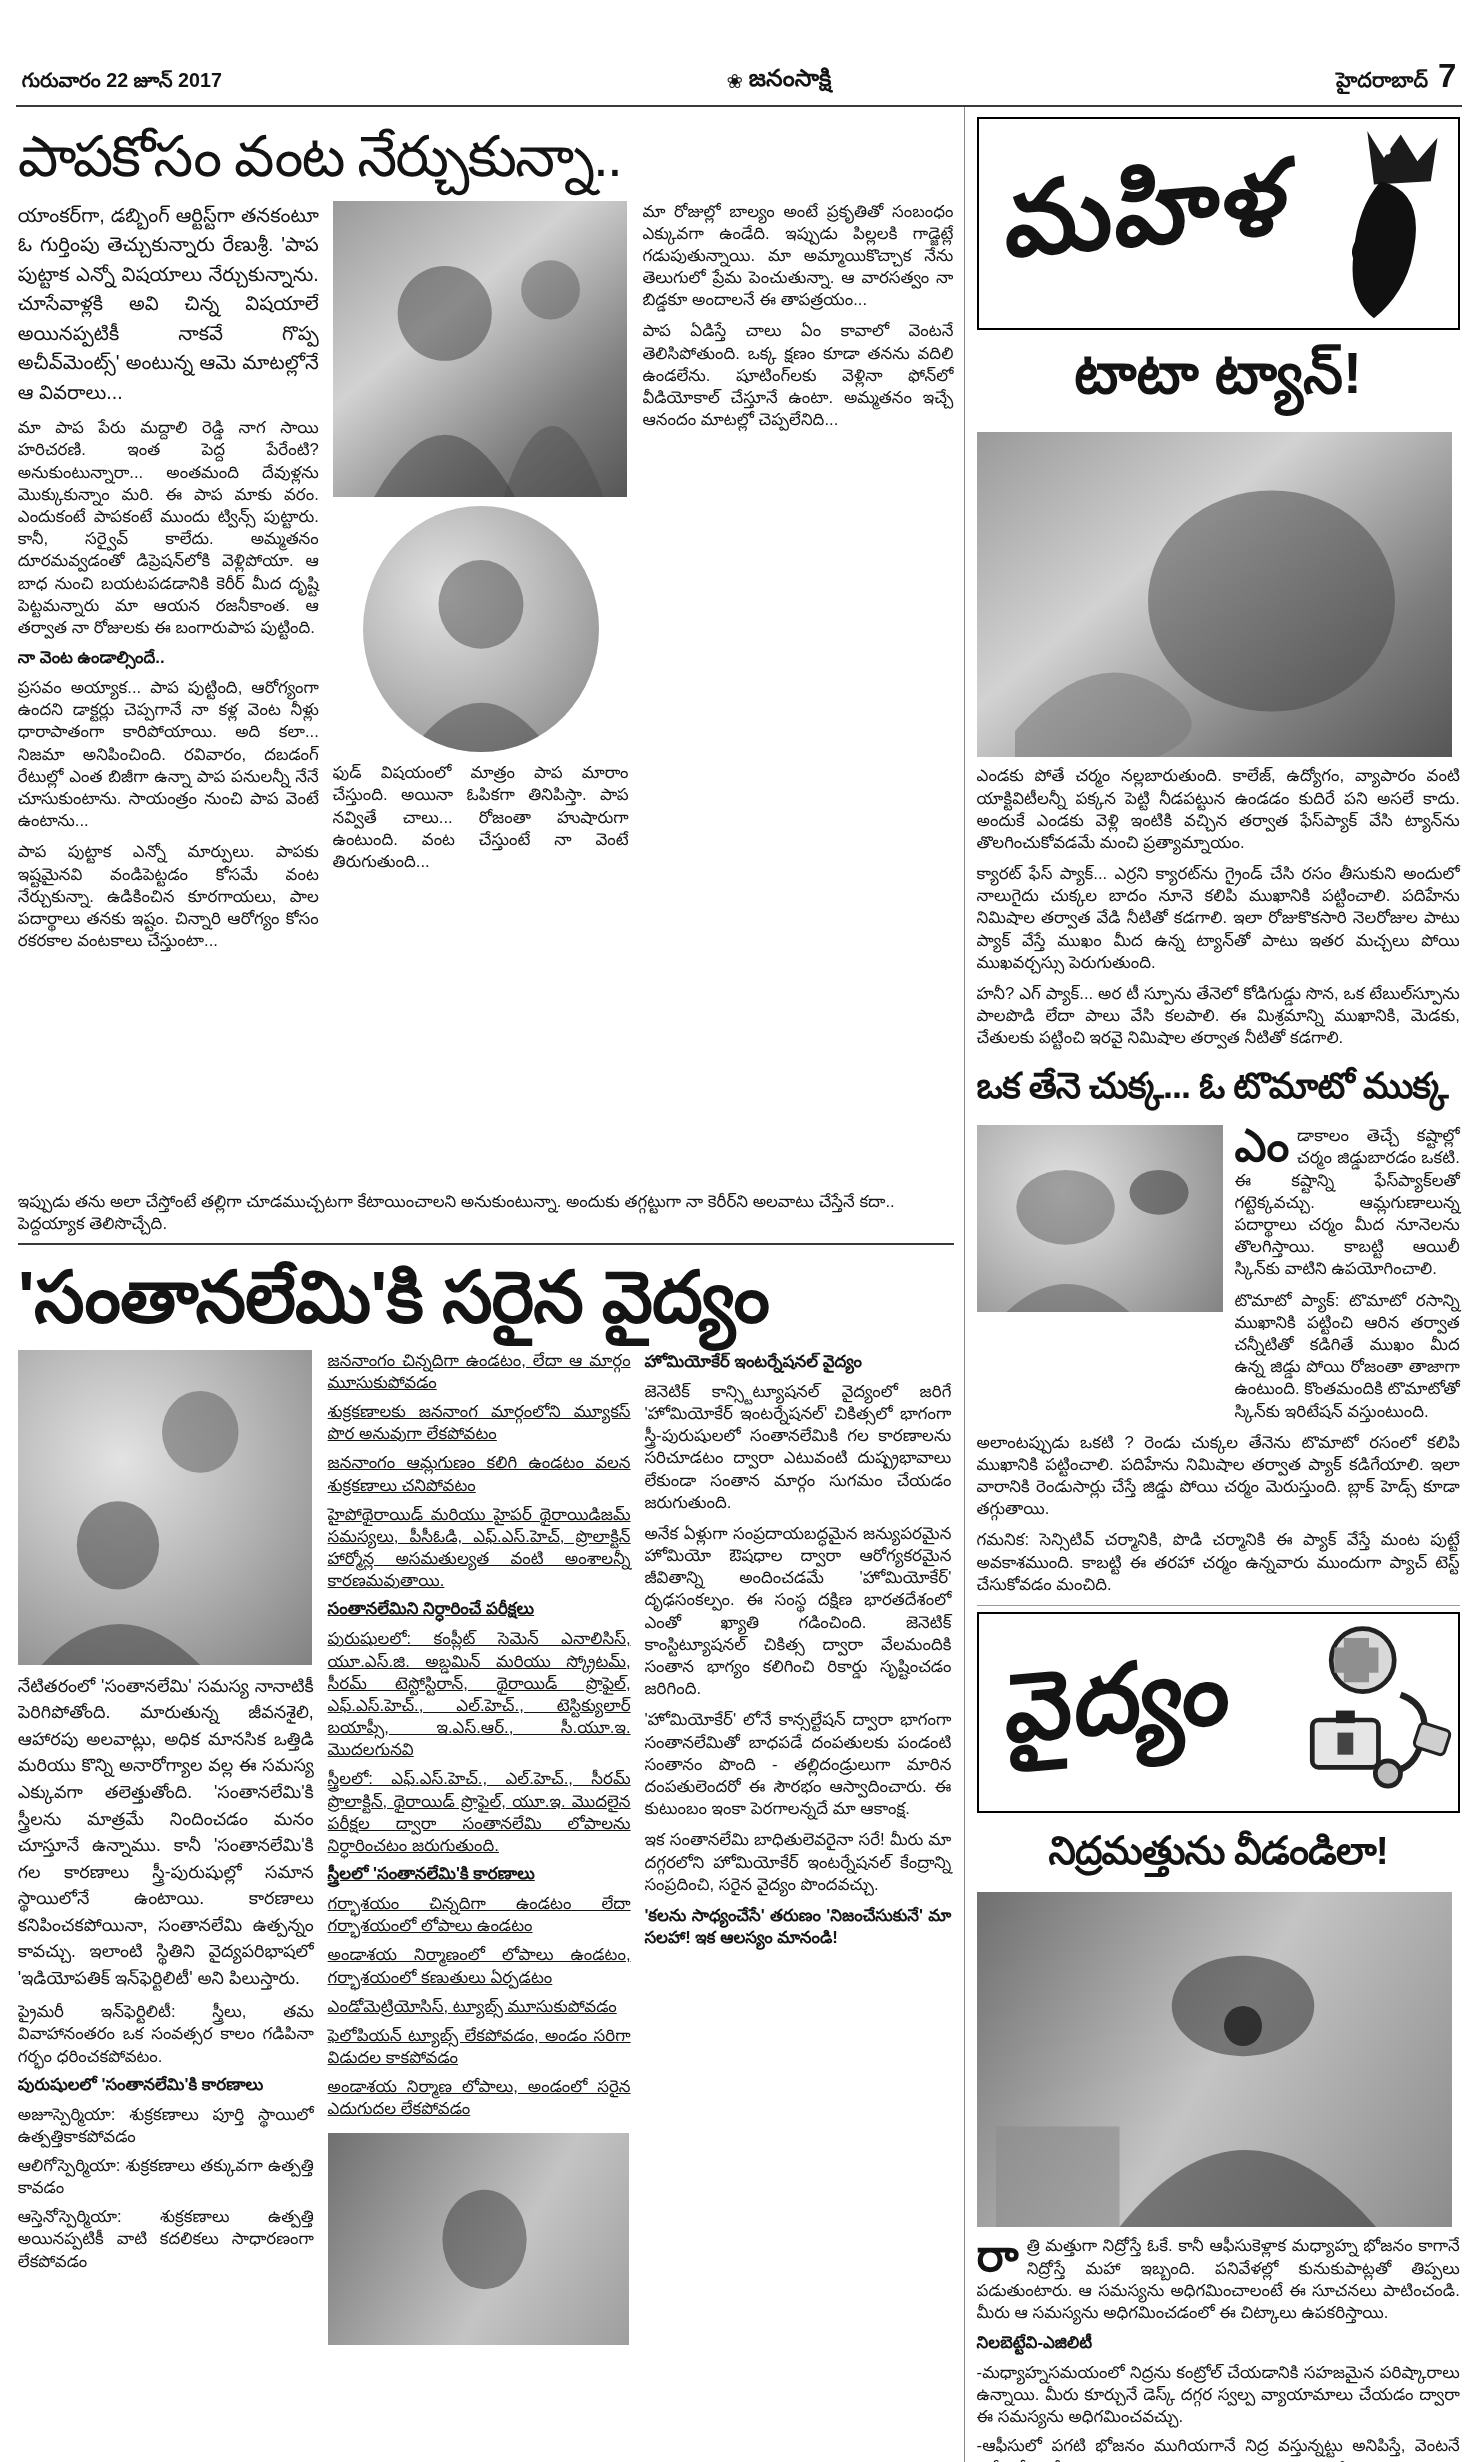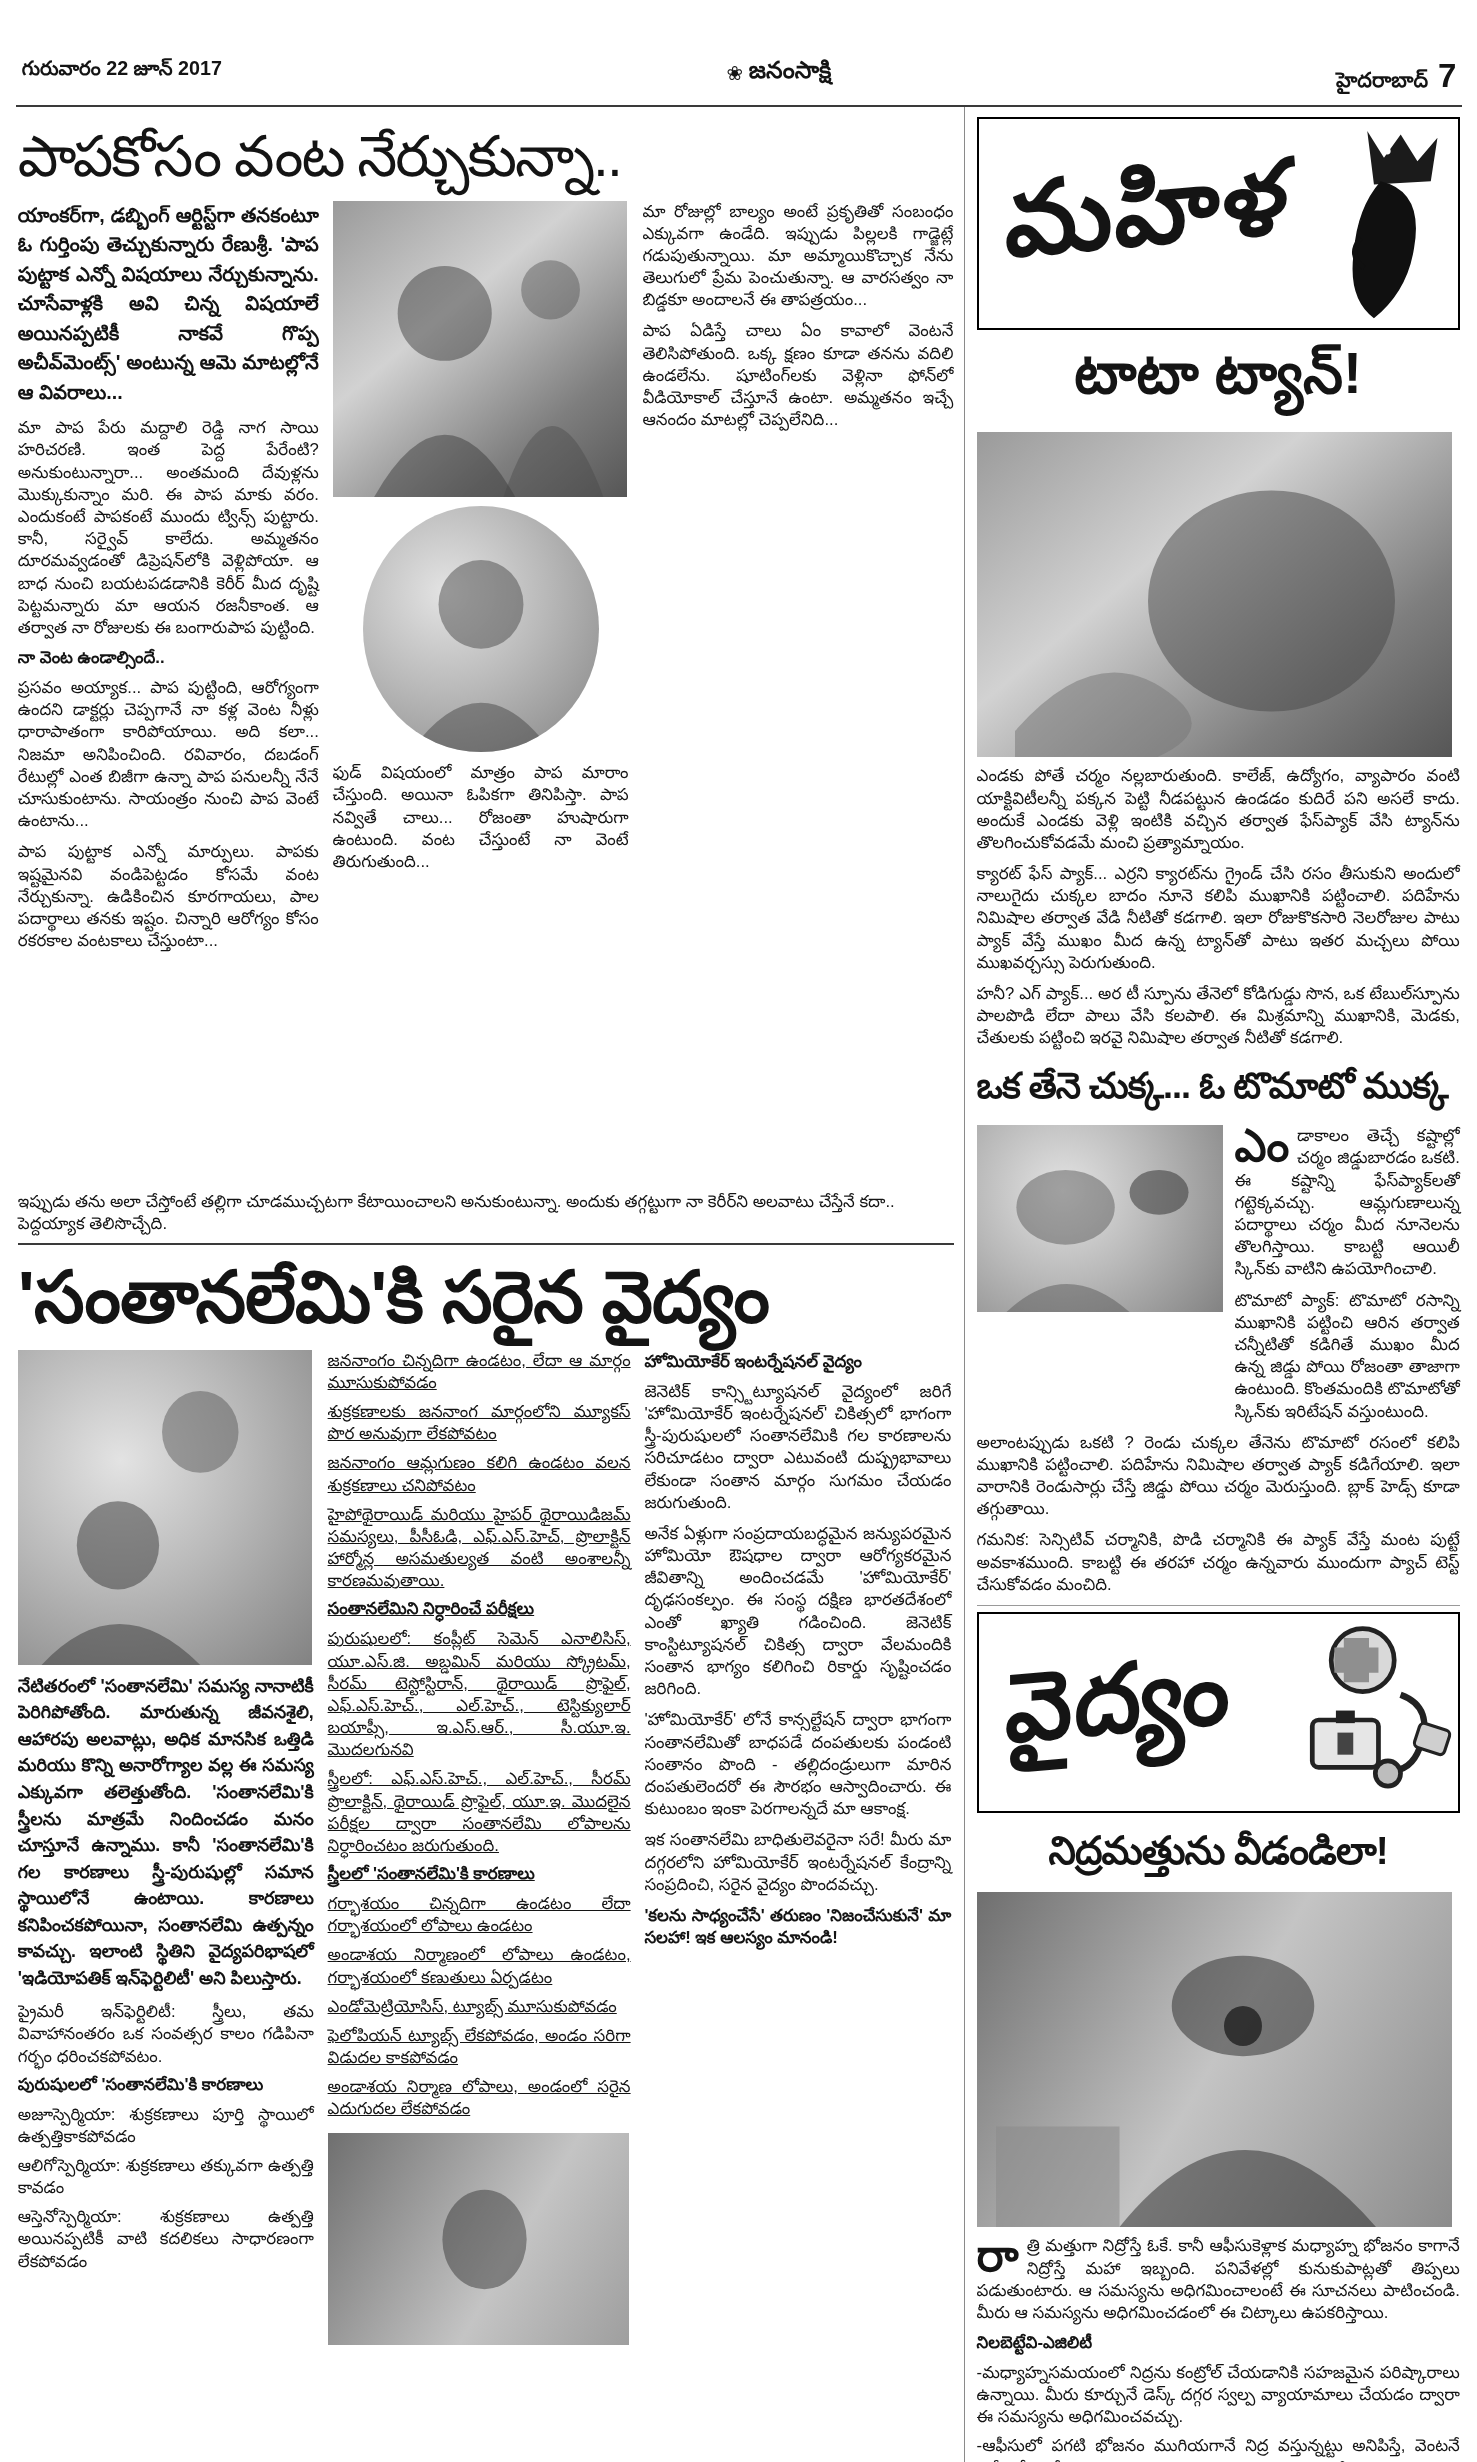--- a/index.html
+++ b/index.html
@@ -3,40 +3,40 @@
 <meta charset="utf-8">
 <style>
   html,body{margin:0;padding:0;}
   body{
     width:1478px;height:2463px;background:#ffffff;color:#141414;
     font-family:"Liberation Sans","DejaVu Sans",sans-serif;
     overflow:hidden;position:relative;
   }
   .page{padding:0 15.8px;box-sizing:border-box;}
   
-  .hdr{display:flex;align-items:flex-start;justify-content:space-between;
+  .hdr{display:flex;align-items:flex-end;justify-content:space-between;
        padding:57px 5.9px 5.9px 5.9px;}
   .hdr .date{font-size:19.7px;font-weight:bold;}
   .masthead{display:flex;align-items:center;gap:5.9px;font-size:23.6px;font-weight:bold;}
   .masthead .logo{font-size:19.7px;}
   .cityblock{display:flex;align-items:baseline;gap:9.9px;}
   .cityblock .city{font-size:20.7px;font-weight:bold;}
   .cityblock .pageno{font-size:33px;font-weight:bold;}
   .rule{border-top:2px solid #3a3a3a;margin:2px 0 0 0;}
   
   .main{display:flex;align-items:stretch;}
   .leftcol{width:948px;padding:5.9px 9.9px 0 2px;box-sizing:border-box;}
   .rightcol{width:498px;border-left:1px solid #8a8a8a;
             padding:9.9px 2px 0 11.8px;box-sizing:border-box;overflow:hidden;height:2356px;}
   
   .h-huge{font-size:57px;line-height:1.02;font-weight:normal;letter-spacing:-2px;margin:13.8px 0 15.8px 0;}
   .h-big{font-size:72px;line-height:1.05;font-weight:bold;letter-spacing:-1px;margin:15.8px 0 13.8px 0;}
   .h-mid{font-size:57px;font-weight:bold;text-align:center;margin:9.9px 0 11.8px 0;}
   .h-sub{font-size:36px;font-weight:bold;margin:15.8px 0 9.9px 0;letter-spacing:-1px;}
-  .lead{font-weight:bold;font-size:19.7px;line-height:1.5;text-align:justify;margin:0 0 9.9px 0;}
+  .lead{font-weight:normal;font-size:19.7px;line-height:1.5;text-align:justify;margin:0 0 9.9px 0;}
   p.b{font-size:16.7px;line-height:1.33;text-align:justify;margin:0 0 8.9px 0;}
   .subhead{font-weight:bold;font-size:16.7px;margin:2px 0 5.9px 0;}
   .item{font-size:16.7px;line-height:1.33;text-align:justify;margin:0 0 6.9px 0;}
   .dc{float:left;font-size:45px;font-weight:bold;line-height:0.85;margin:2px 7.9px 0 0;}
   .closing{font-size:16.7px;line-height:1.3;margin:5.9px 0 7.9px 0;}
   
   .cols{display:flex;gap:13.8px;overflow:hidden;}
   .c310{width:301px;flex:none;}
   .c300{width:296px;flex:none;}
   .c330{width:311px;flex:none;}

